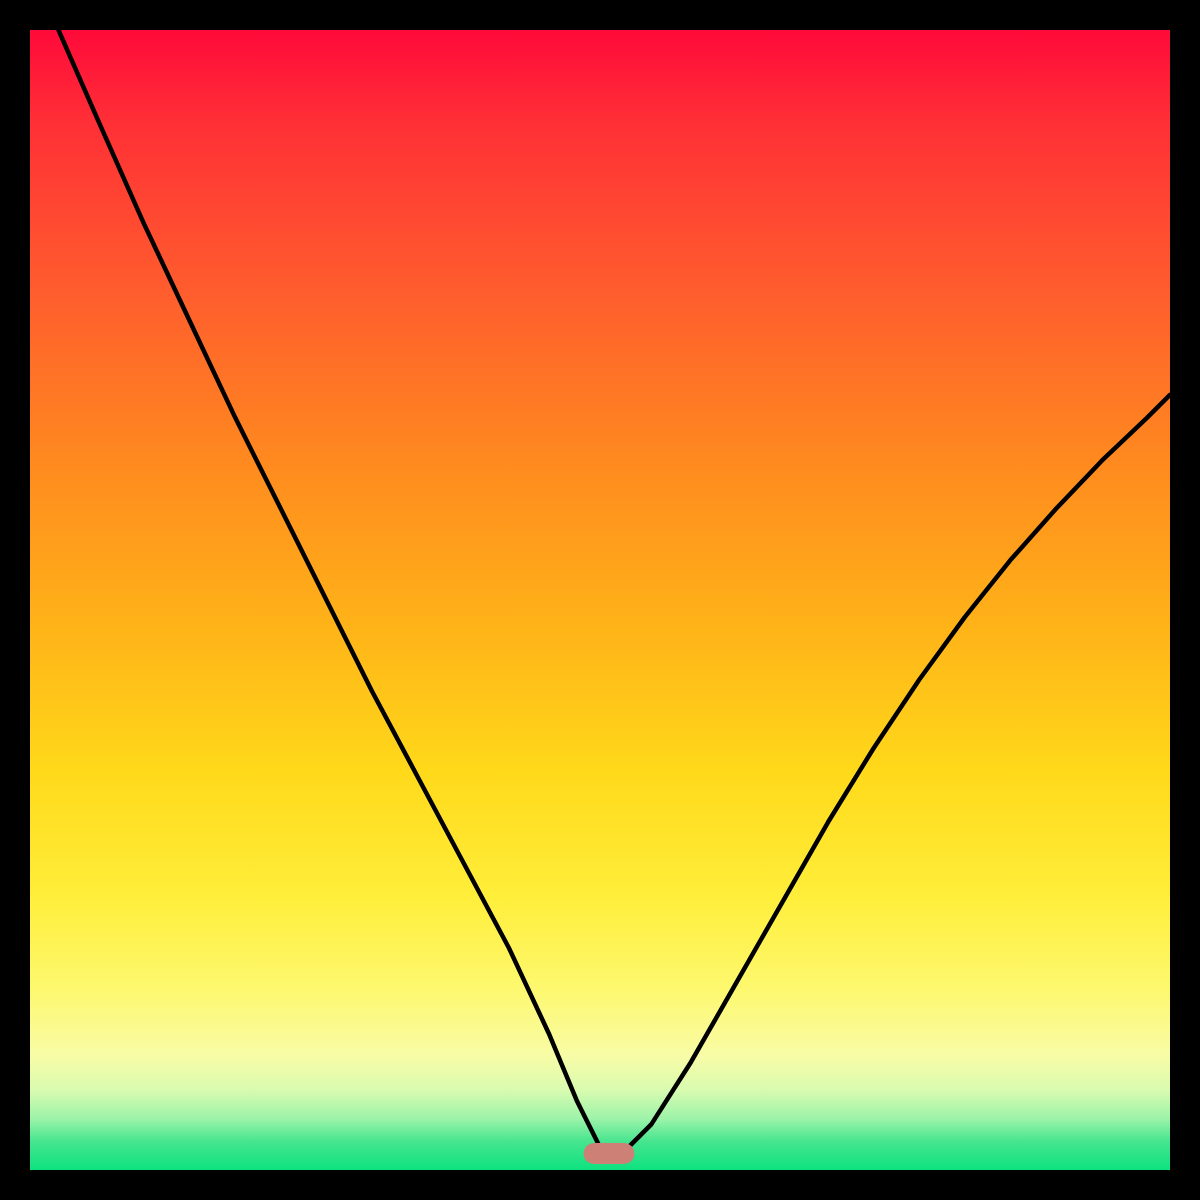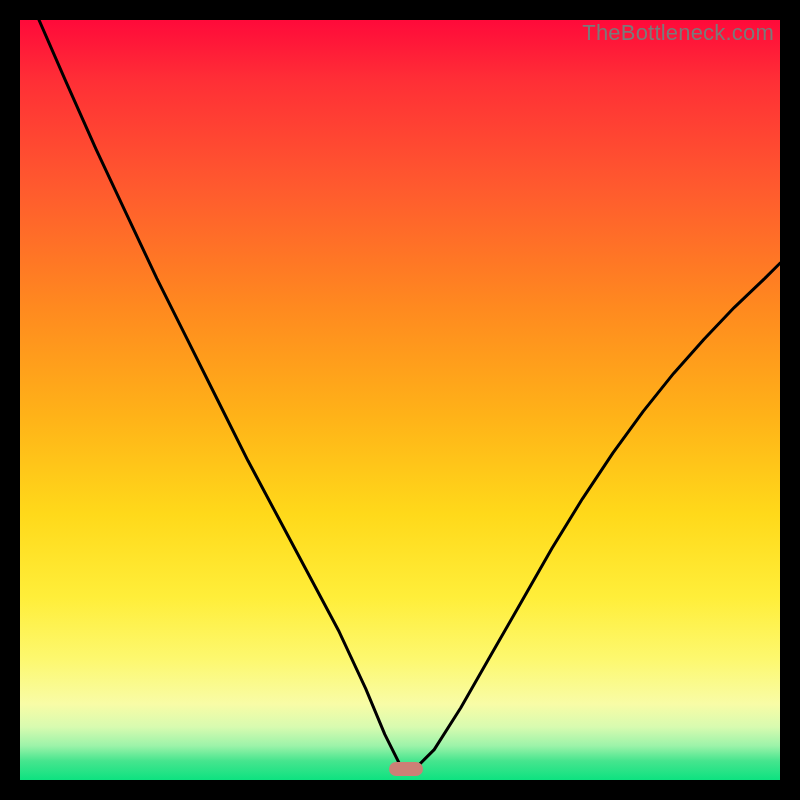--- a/index.html
+++ b/index.html
@@ -66,21 +66,20 @@
     background: #cc8076;
     transform: translate(-50%, -50%);
   }
 </style>
 </head>
 <body>
 
 <div class="frame">
   <div class="plot">
 
-    <div class="watermark">TheBottleneck.com</div>
 
     <svg class="curve" viewBox="0 0 760 760" preserveAspectRatio="none">
       <path id="curve-path" fill="none" stroke="#000" stroke-width="3" stroke-linecap="round" stroke-linejoin="round" d="M19.0 0.0 L45.6 60.8 L76.0 129.2 L106.4 193.8 L136.8 258.4 L167.2 319.2 L197.6 380.0 L228.0 440.8 L258.4 497.8 L288.8 554.8 L319.2 611.8 L345.8 668.8 L364.8 714.4 L380.0 744.8 L395.2 748.6 L414.2 729.6 L440.8 687.8 L471.2 634.6 L501.6 581.4 L532.0 528.2 L562.4 478.8 L592.8 433.2 L623.2 391.4 L653.6 353.4 L684.0 319.2 L714.4 287.3 L744.8 258.4 L760.0 243.2"></path>
     </svg>
 
     <div class="marker" style="left: 386.08px; top: 748.6px; background: rgb(204, 128, 118);"></div>
   </div>
 </div>
 
 </body></html>

